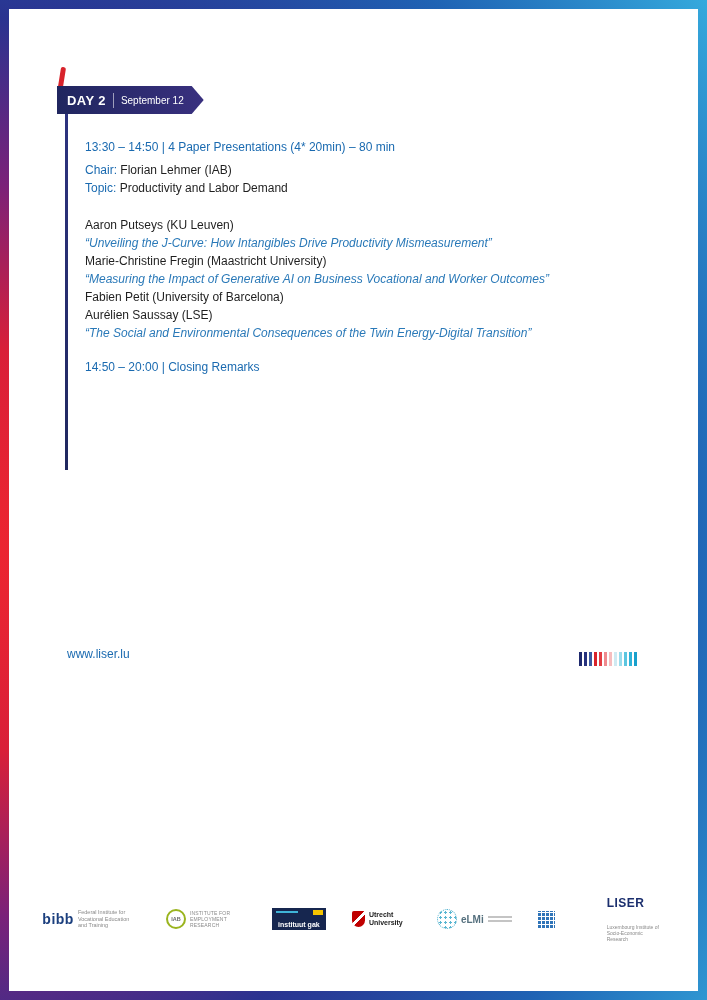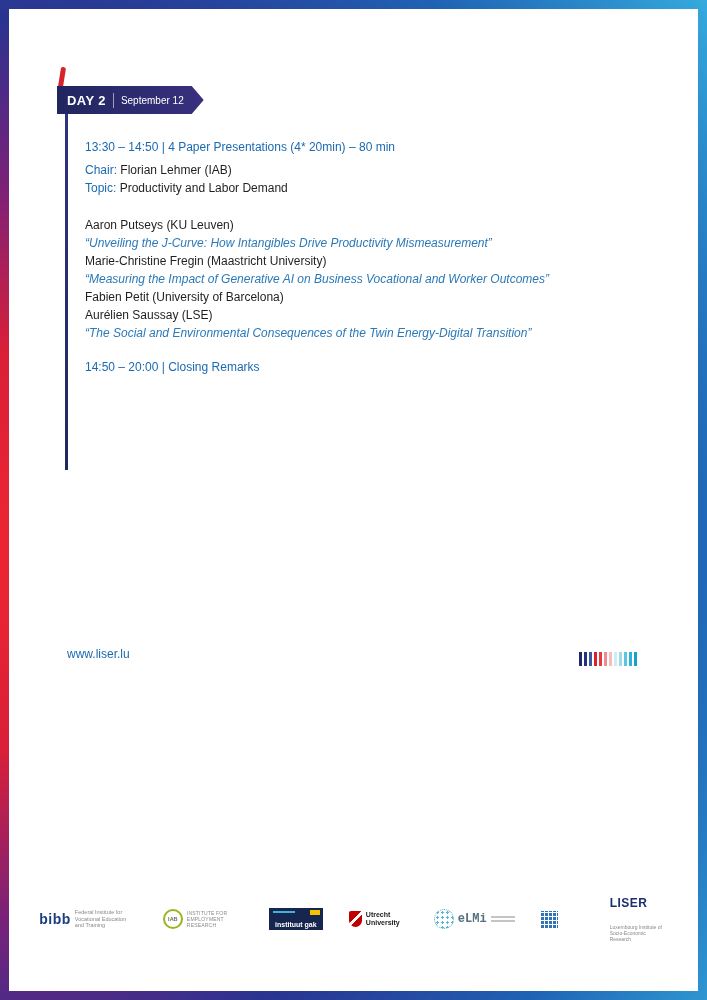--- a/index.html
+++ b/index.html
@@ -68,21 +68,21 @@
   .gak-cyan{position:absolute;top:3px;left:4px;width:22px;height:2px;background:#3fb4d8;}
   .gak-word{color:#fff;font-size:7px;font-weight:bold;white-space:nowrap;}
 
   .uu-shield{width:13px;height:16px;flex:0 0 auto;border-radius:2px 2px 7px 7px;
     background:linear-gradient(135deg,#c00000 44%,#ffffff 44%,#ffffff 58%,#c00000 58%);}
   .uu-word{width:42px;font-size:7px;font-weight:bold;color:#1c1c1c;line-height:1.2;}
 
   .elmi-globe{width:18px;height:18px;border-radius:50%;flex:0 0 auto;
     border:1.5px dotted #3aa8c8;
     background:radial-gradient(circle,rgba(58,168,200,.85) 1px,transparent 1.4px) 0 0/5px 5px;}
-  .elmi-word{font-size:12px;font-weight:bold;color:#55707e;font-family:Liberation Mono, monospace;}
+  .elmi-word{font-size:10px;font-weight:bold;color:#55707e;}
   .elmi-sub{display:flex;flex-direction:column;gap:2px;}
   .elmi-sub i{display:block;width:24px;height:2px;background:#c4c4c4;}
 
   .liser-grid{width:17px;height:17px;background-color:#2f74b8;flex:0 0 auto;
     background-image:repeating-linear-gradient(0deg,transparent 0 3px,#fff 3px 4px),
                      repeating-linear-gradient(90deg,transparent 0 3px,#fff 3px 4px);}
   .liser-col{display:flex;flex-direction:column;gap:14px;margin-left:48px;}
   .liser-word{font-size:12px;font-weight:bold;color:#1b2f6e;letter-spacing:.5px;}
   .liser-sub{width:58px;font-size:5px;}
 </style>

